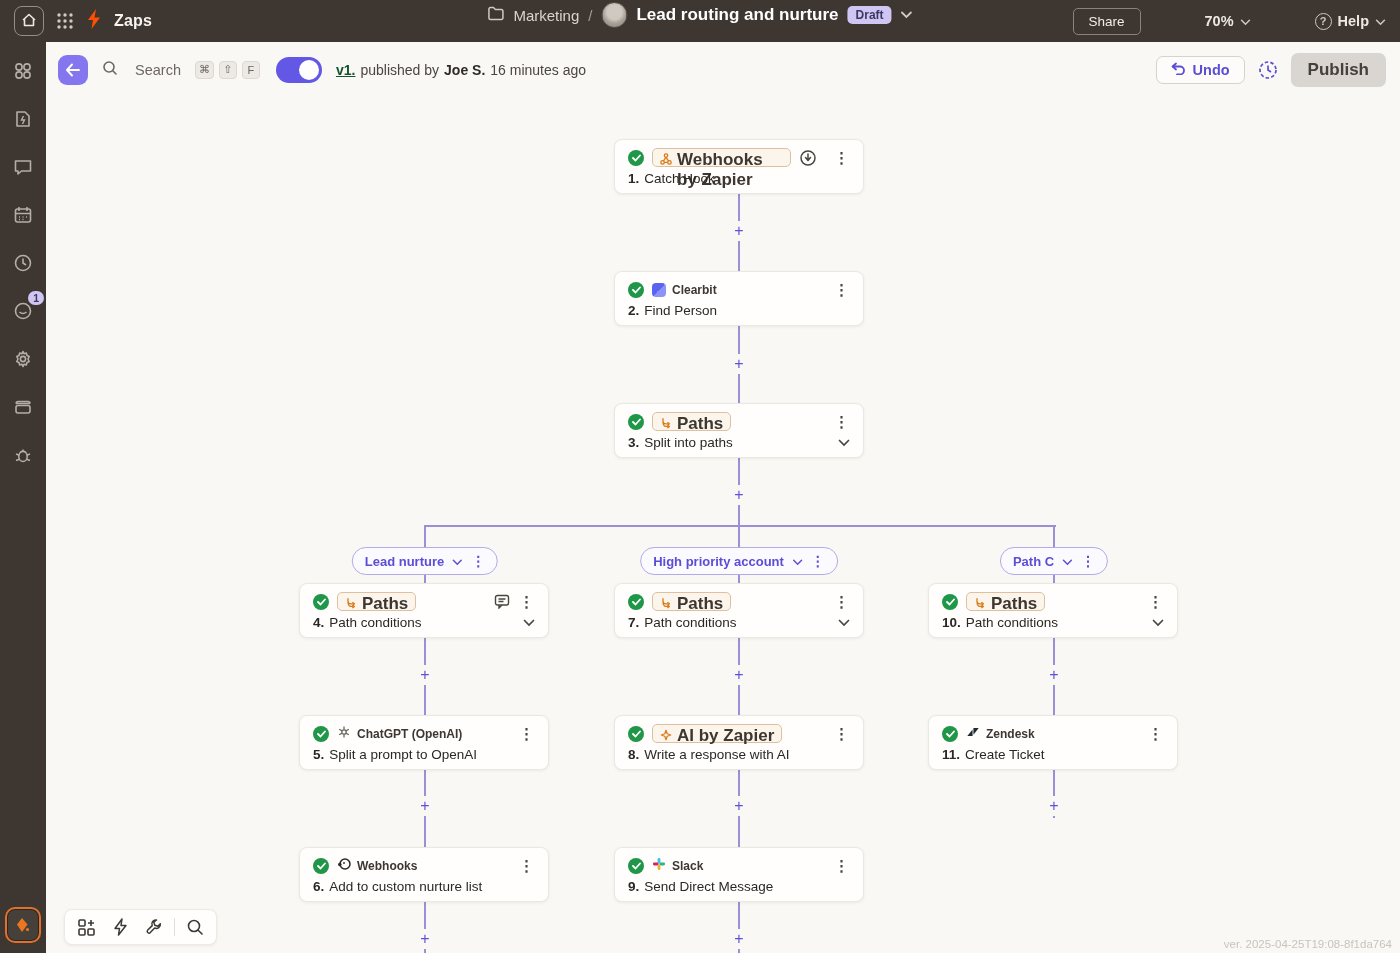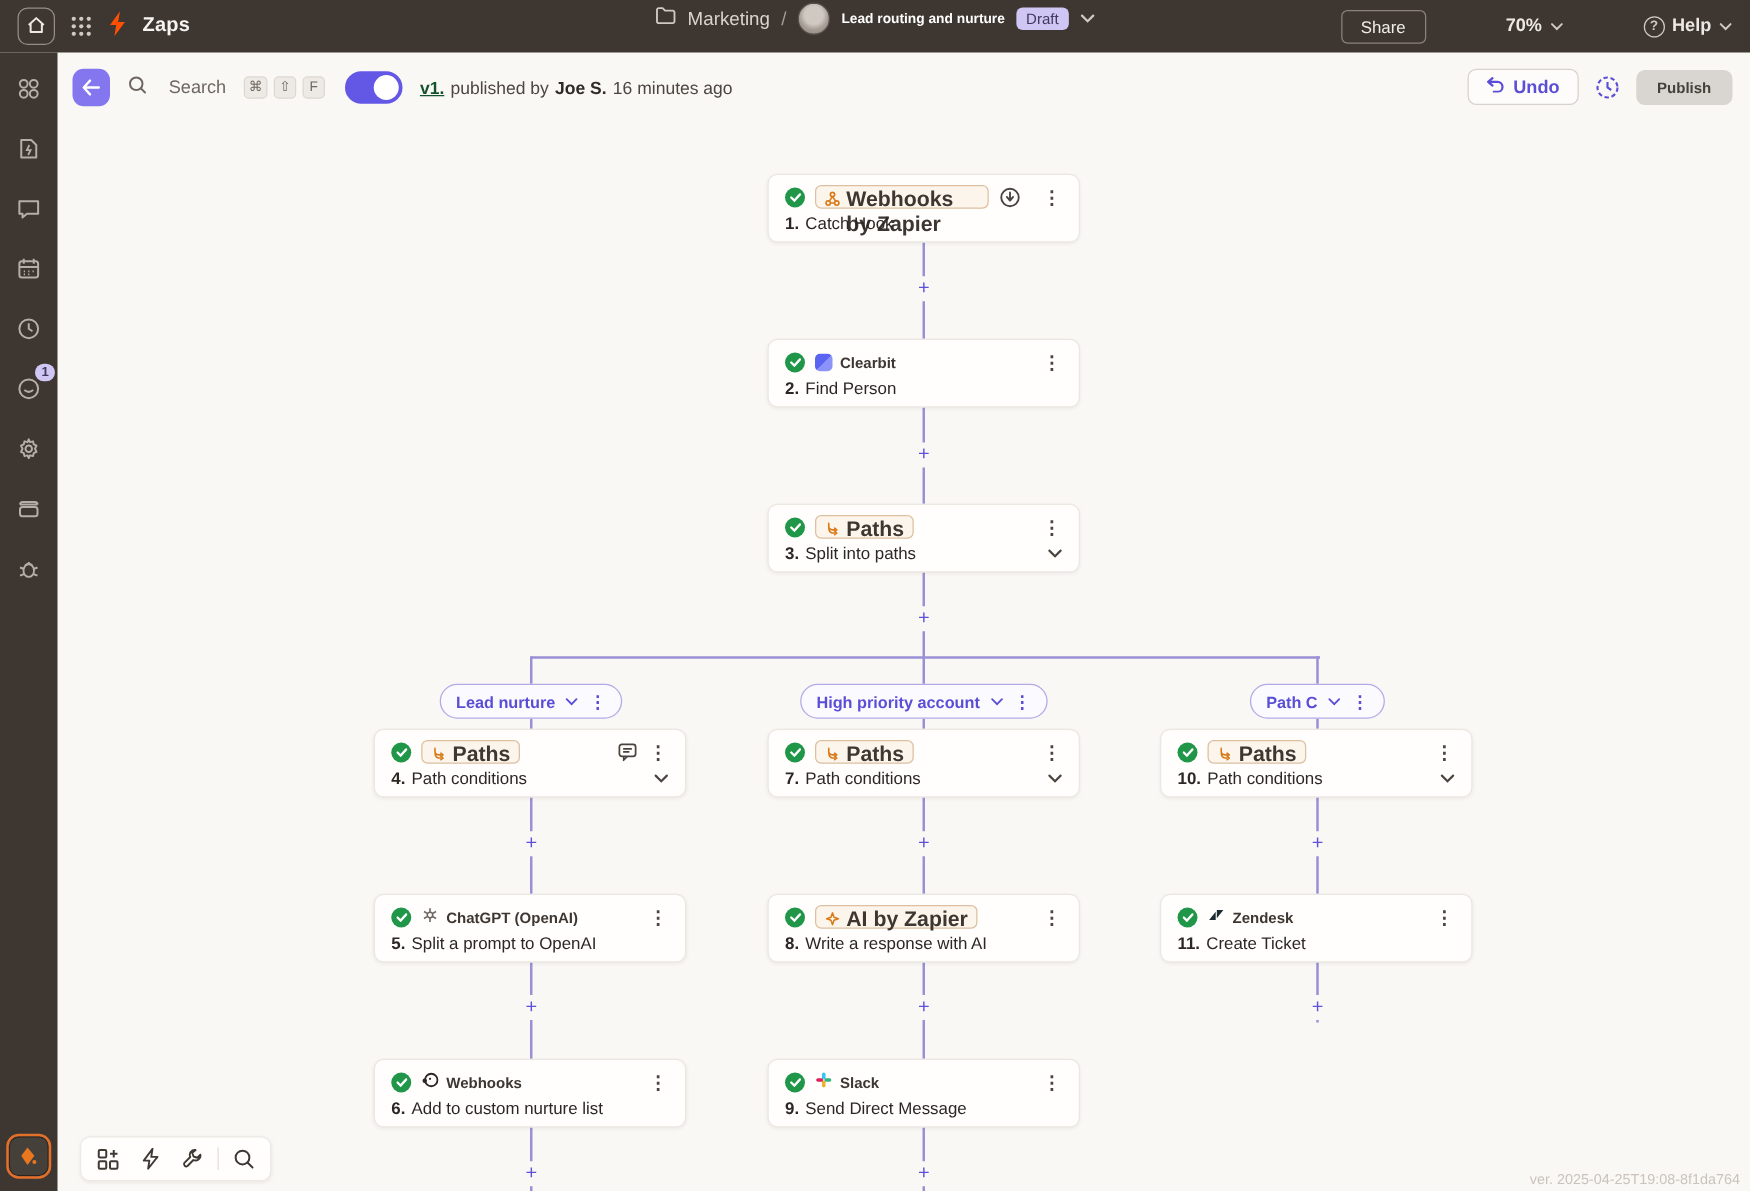--- a/index.html
+++ b/index.html
@@ -12,22 +12,22 @@
   .home-btn { width:30px; height:30px; border:1.5px solid #958d86; border-radius:8px; background:transparent;
               display:flex; align-items:center; justify-content:center; cursor:pointer; }
   .icon-btn { background:none; border:none; display:flex; align-items:center; justify-content:center; cursor:pointer; }
   .product { font-size:16px; font-weight:bold; color:#f6f3f0; letter-spacing:.2px; }
   .tb-center { position:absolute; left:50%; top:0; height:30px; transform:translateX(-50%);
                display:flex; align-items:center; gap:9px; white-space:nowrap; }
   .crumb { font-size:15px; color:#d9d4cf; background:none; border:none; cursor:pointer; font-family:inherit; }
   .crumb-sep { color:#a49d96; font-size:15px; }
   .avatar { width:26px; height:26px; border-radius:50%;
             background:radial-gradient(circle at 50% 38%, #cfc9c2 0 38%, #a79f97 60%, #8a8178 100%); border:1px solid #57504a; }
-  .zap-title { font-size:11px; font-weight:bold; color:#ffffff; }
-  .badge { font-size:12px; font-weight:400; color:#3f3760; background:#cfc6f4; border-radius:5px; padding:2px 8px; }
+  .zap-title { font-size:17px; font-weight:bold; color:#ffffff; }
+  .badge { font-size:12px; font-weight:700; color:#3f3760; background:#cfc6f4; border-radius:5px; padding:2px 8px; }
   .tb-right { margin-left:auto; display:flex; align-items:center; gap:20px; }
   .share-btn { font-family:inherit; font-size:13.5px; color:#f1ede9; background:transparent;
                border:1px solid #8a827b; border-radius:5px; padding:5px 15px; cursor:pointer; }
   .tb-group { display:flex; align-items:center; gap:6px; background:none; border:none; color:#ece8e4;
               font-family:inherit; font-size:14.5px; font-weight:600; cursor:pointer;margin-left:44px; }
   .qmark { width:17px; height:17px; border:1.5px solid #cfc9c3; border-radius:50%; display:flex; align-items:center;
            justify-content:center; font-size:11px; font-weight:bold; color:#cfc9c3; }
 
   
   .sidebar { position:absolute; left:0; top:42px; width:46px; height:911px; background:#3d3631; z-index:25;
@@ -58,21 +58,21 @@
             cursor:pointer; margin-left:2px; }
   .toggle .knob { position:absolute; top:3px; right:3px; width:20px; height:20px; border-radius:50%; background:#ffffff; }
   .pub-info { font-size:14px; color:#4c4540; display:flex; gap:5px; align-items:center; }
   .ver-link { font-weight:bold; color:#14532d; text-decoration:underline; cursor:pointer; }
   .pub-author { font-weight:bold; color:#2f2a26; }
   .eb-right { margin-left:auto; display:flex; align-items:center; gap:8px; }
   .undo-btn { display:flex; align-items:center; gap:7px; font-family:inherit; font-size:14.5px; font-weight:bold;
               color:#5b4ed6; background:#fdfcfb; border:1px solid #d7d2cb; border-radius:7px; padding:5px 14px; cursor:pointer; }
   .hist-btn { width:30px; height:30px; background:none; border:none; display:flex; align-items:center;
               justify-content:center; cursor:pointer; color:#5b4ed6; }
-  .publish-btn { font-family:inherit; font-size:12px; font-weight:bold; color:#45403a; background:#d9d5d0;
+  .publish-btn { font-family:inherit; font-size:17px; font-weight:bold; color:#45403a; background:#d9d5d0;
                  border:none; border-radius:7px; padding:7px 17px; cursor:pointer; }
 
   
   .cv { position:absolute; width:2px; background:#9a90d6; transform:translateX(-50%); }
   .ch { position:absolute; height:2px; background:#9a90d6; }
   .plus { position:absolute; transform:translate(-50%,-50%); color:#5f52d8; background:#faf8f5; font-size:16px;
           line-height:1; padding:2px 3px; border:none; cursor:pointer; font-family:inherit; }
 
   
   .path-pill { position:absolute; top:505px; transform:translateX(-50%); height:28px; display:flex; align-items:center;

